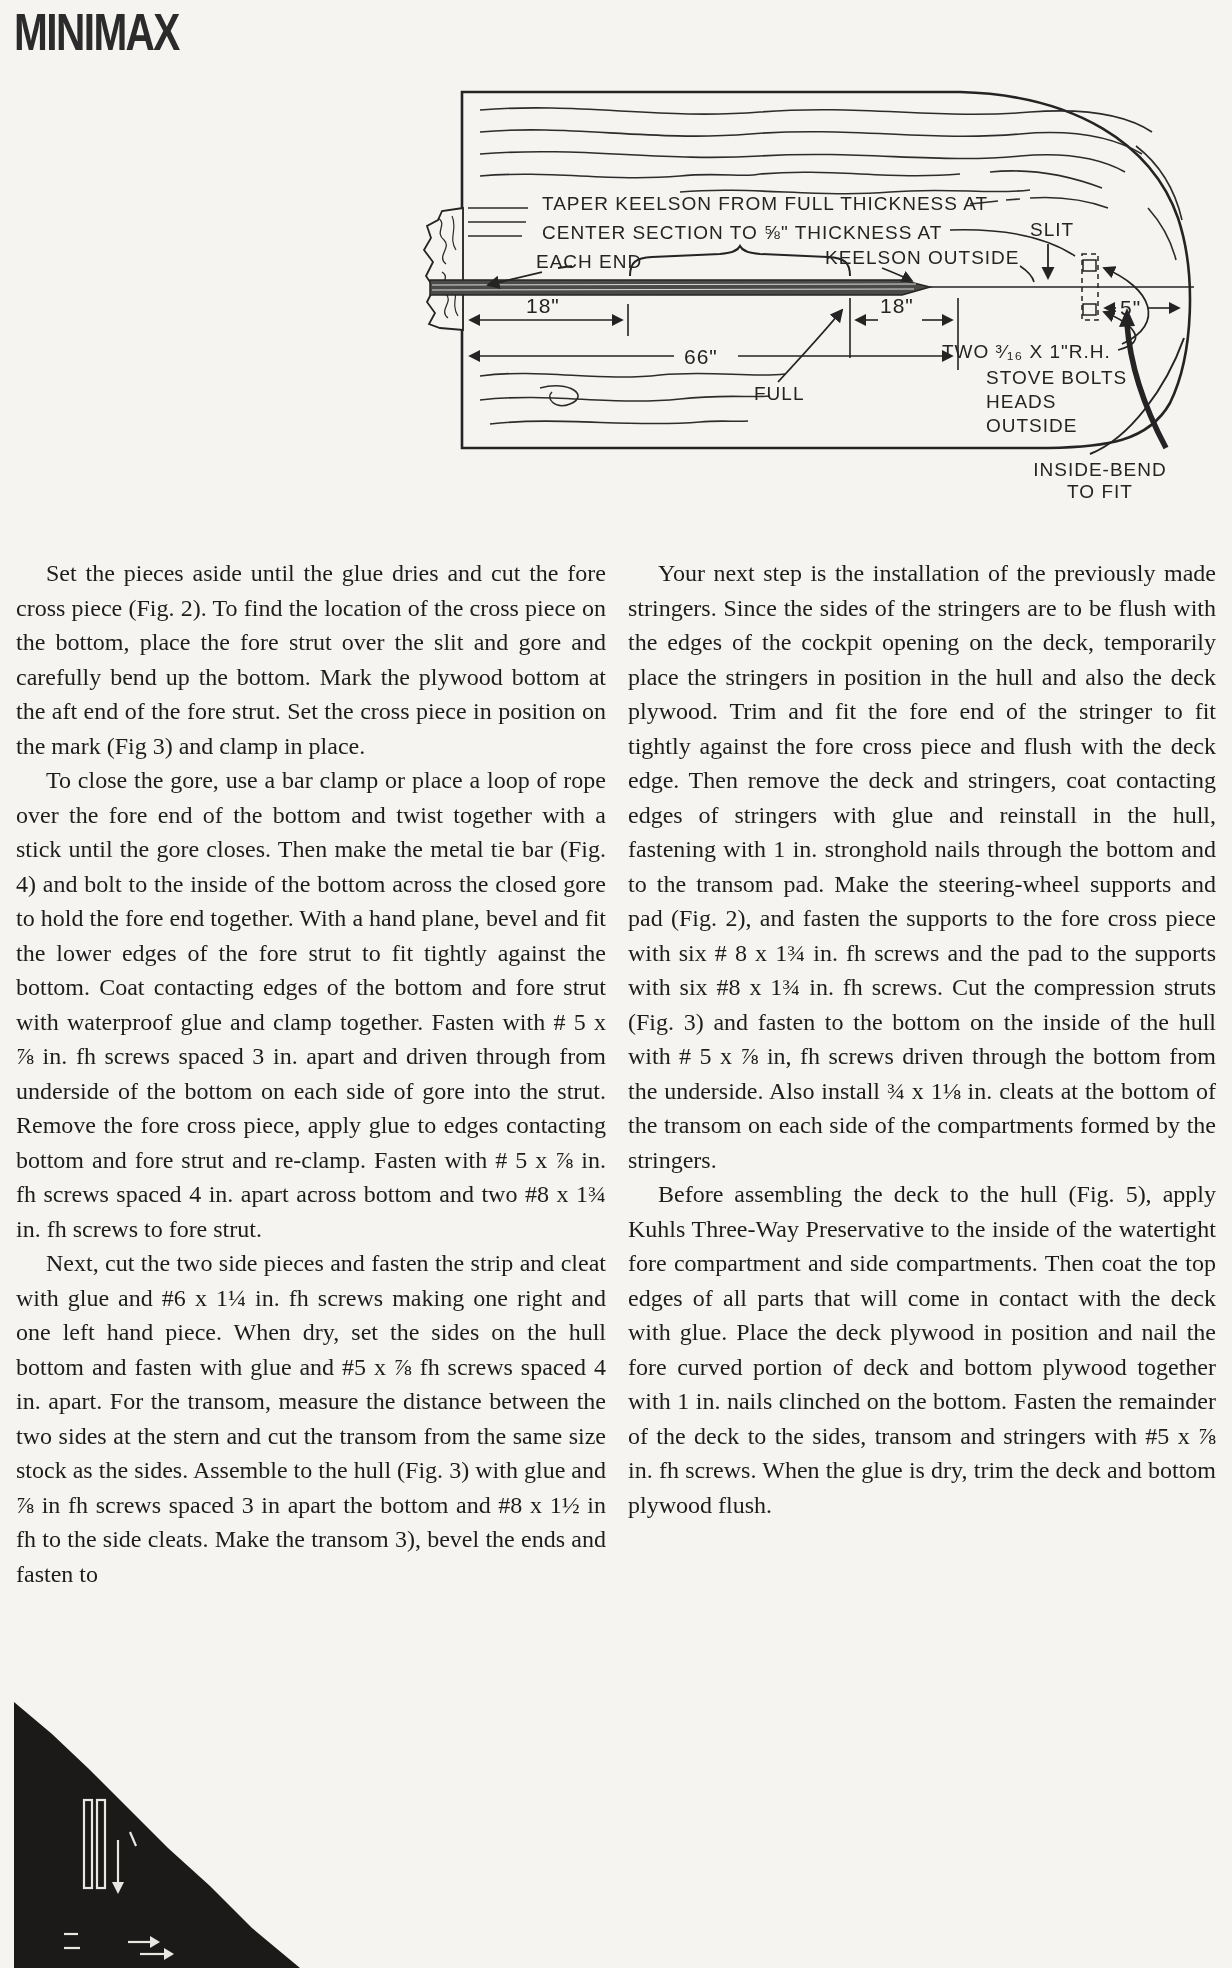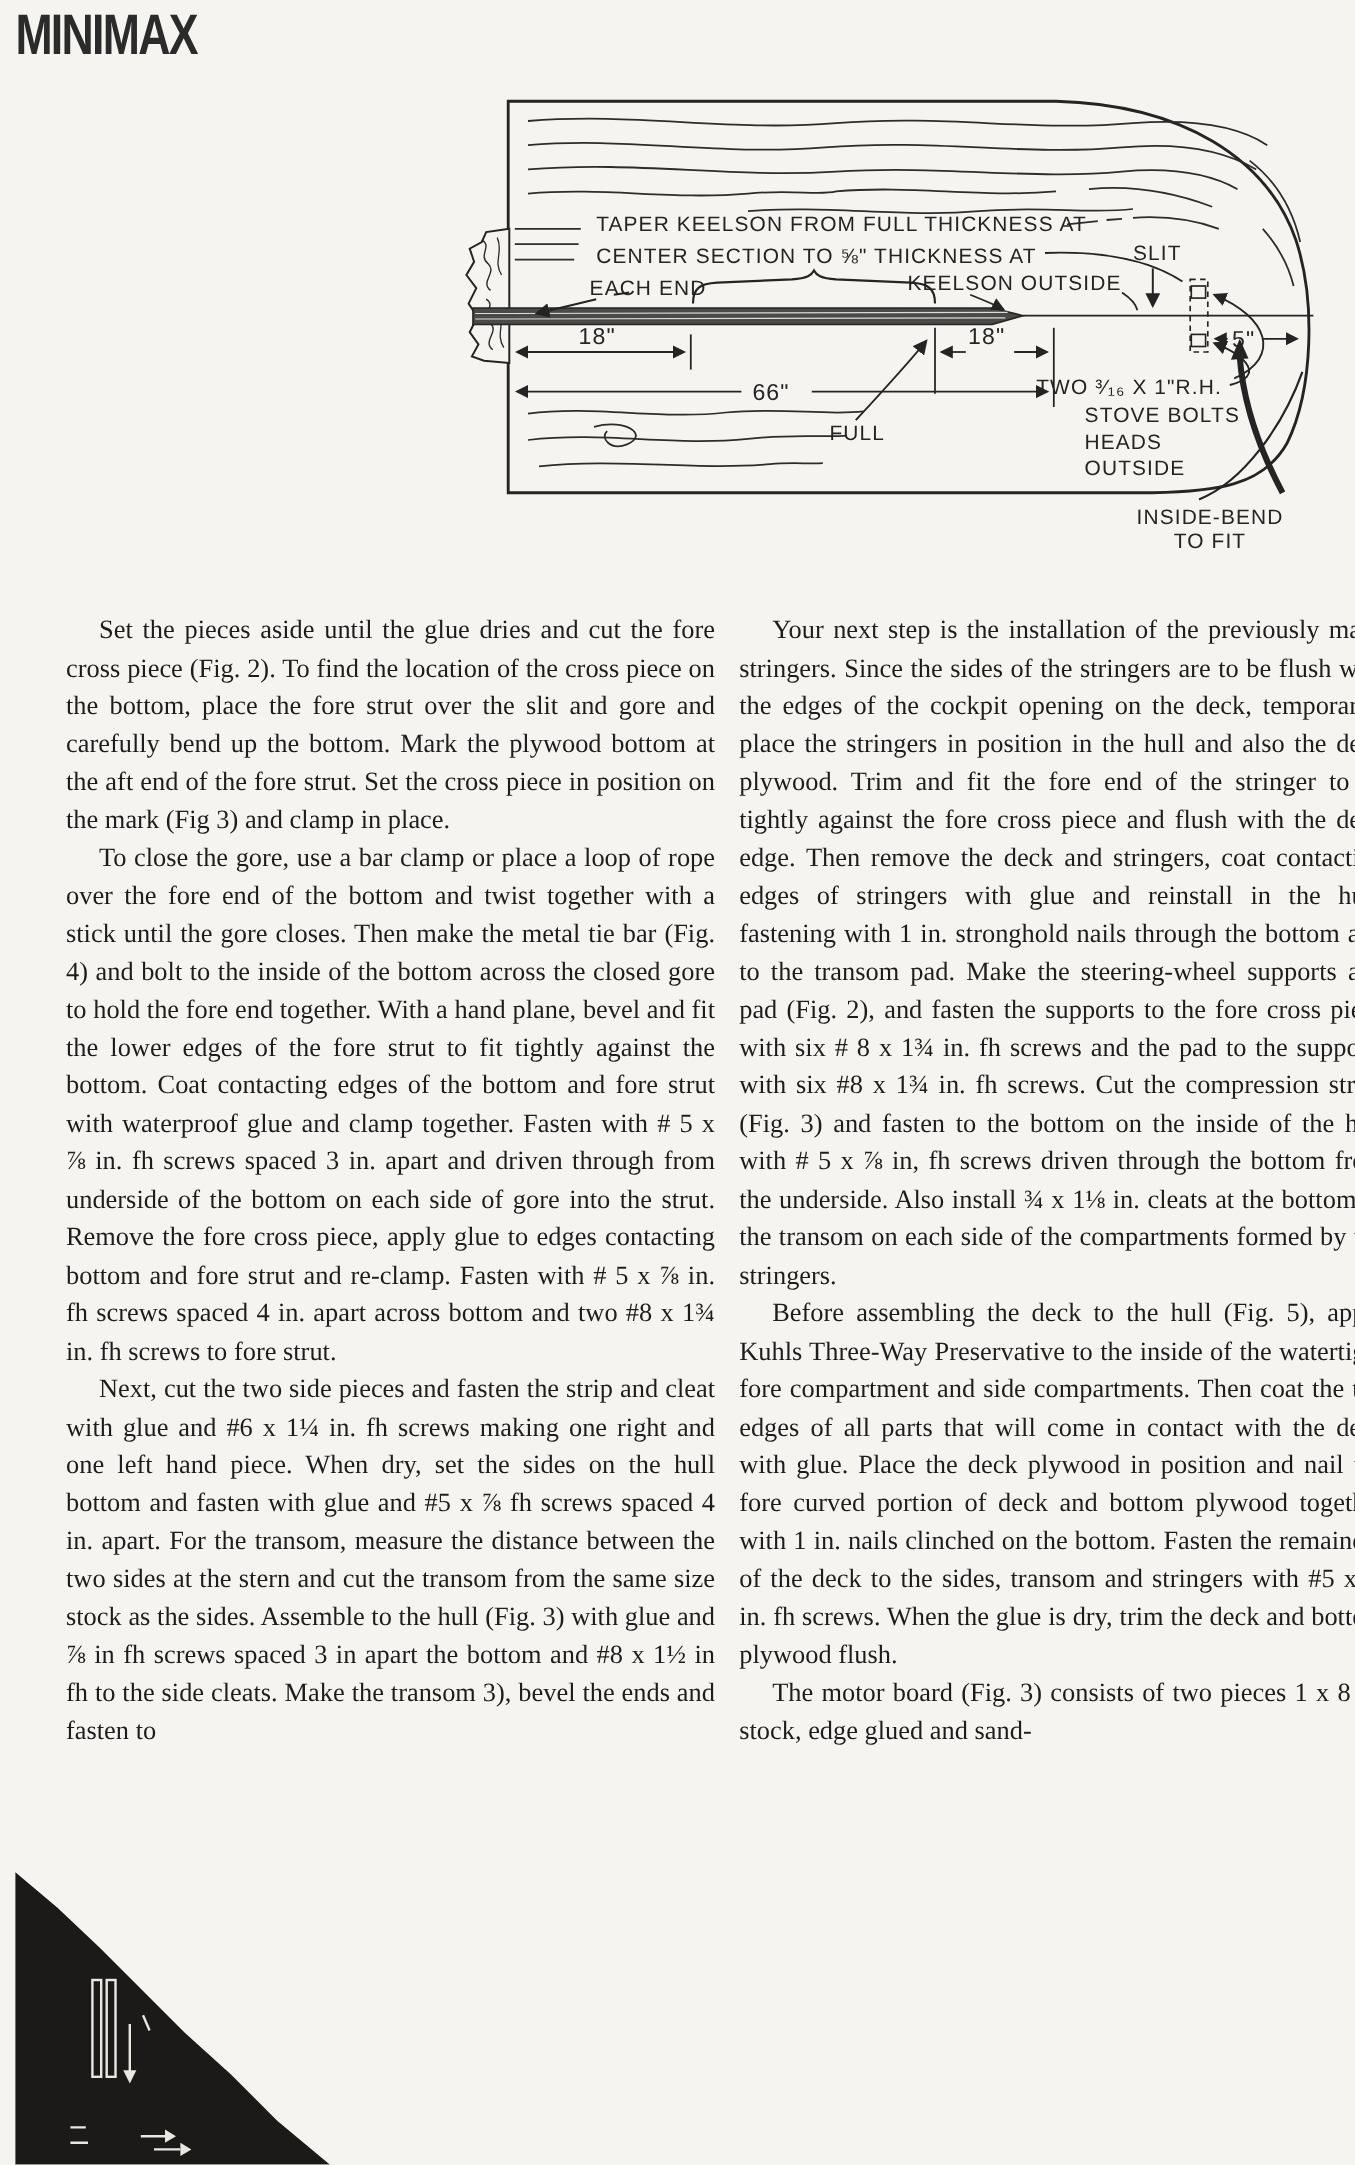--- a/index.html
+++ b/index.html
@@ -18,21 +18,21 @@
     letter-spacing:-2px;color:#2b2b2b;
     transform:scaleX(0.78);transform-origin:left top;
   }
   .diagram{position:absolute;left:330px;top:58px;width:902px;height:446px;}
   .diagram text{
     font-family:"Liberation Sans", sans-serif;
     fill:#242424;letter-spacing:1px;
   }
   .dlabel{font-size:19px;}
   .ddim{font-size:21px;}
-  .col{position:absolute;top:556px;font-size:24px;line-height:34.5px;text-align:justify;margin-left:44px;}
+  .col{position:absolute;top:556px;font-size:24px;line-height:34.5px;text-align:justify;}
   .col-left{left:16px;width:590px;}
   .col-right{left:628px;width:588px;}
   .col p{margin:0;padding:0;}
   .para{text-indent:30px;}
   .noindent{text-indent:0;}
   .artifact{position:absolute;left:0px;top:1690px;width:350px;height:278px;z-index:5;}
 </style>
 </head>
 <body>
 
@@ -139,21 +139,20 @@
 </svg>
 
 <div class="col col-left">
     <p class="para">Set the pieces aside until the glue dries and cut the fore cross piece (Fig. 2).  To find the location of the cross piece on the bottom, place the fore strut over the slit and gore and carefully bend up the bottom.  Mark the plywood bottom at the aft end of the fore strut.  Set the cross piece in position on the mark (Fig 3) and clamp in place.</p>
     <p class="para">To close the gore, use a bar clamp or place a loop of rope over the fore end of the bottom and twist together with a stick until the gore closes.  Then make the metal tie bar (Fig. 4) and bolt to the inside of the bottom across the closed gore to hold the fore end together.  With a hand plane, bevel and fit the lower edges of the fore strut to fit tightly against the bottom.  Coat contacting edges of the bottom and fore strut with waterproof glue and clamp together.  Fasten with # 5 x ⅞ in. fh screws spaced 3 in. apart and driven through from underside of the bottom on each side of gore into the strut.  Remove the fore cross piece, apply glue to edges contacting bottom and fore strut and re-clamp.  Fasten with # 5 x ⅞ in. fh screws spaced 4 in. apart across bottom and two #8 x 1¾ in. fh screws to fore strut.</p>
     <p class="para">Next, cut the two side pieces and fasten the strip and cleat with glue and #6 x 1¼ in. fh screws making one right and one left hand piece. When dry, set the sides on the hull bottom and fasten with glue and #5 x ⅞ fh screws spaced 4 in. apart.  For the transom, measure the distance between the two sides at the stern and cut the transom from the same size stock as the sides.  Assemble to the hull (Fig. 3) with glue and ⅞ in fh screws spaced 3 in apart the bottom and #8 x 1½ in fh to the side cleats. Make the transom 3), bevel the ends and fasten to</p>
   </div>
 <div class="col col-right">
     <p class="para">Your next step is the installation of the previously made stringers.  Since the sides of the stringers are to be flush with the edges of the cockpit opening on the deck, temporarily place the stringers in position in the hull and also the deck plywood.  Trim and fit the fore end of the stringer to fit tightly against the fore cross piece and flush with the deck edge.  Then remove the deck and stringers, coat contacting edges of stringers with glue and reinstall in the hull, fastening with 1 in. stronghold nails through the bottom and to the transom pad.  Make the steering-wheel supports and pad (Fig. 2), and fasten the supports to the fore cross piece with six # 8 x 1¾ in. fh screws and the pad to the supports with six #8 x 1¾ in. fh screws.  Cut the compression struts (Fig. 3) and fasten to the bottom on the inside of the hull with # 5 x ⅞ in, fh screws driven through the bottom from the underside. Also install ¾ x 1⅛ in. cleats at the bottom of the transom on each side of the compartments formed by the stringers.</p>
     <p class="para">Before assembling the deck to the hull (Fig. 5), apply Kuhls Three-Way Preservative to the inside of the watertight fore compartment and side compartments. Then coat the top edges of all parts that will come in contact with the deck with glue.  Place the deck plywood in position and nail the fore curved portion of deck and bottom plywood together with 1 in. nails clinched on the bottom.  Fasten the remainder of the deck to the sides, transom and stringers with #5 x ⅞ in. fh screws.  When the glue is dry, trim the deck and bottom plywood flush.</p>
-    <p class="para">The motor board (Fig. 3) consists of two pieces 1 x 8 in. stock, edge glued and sand-</p>
   </div>
 
 <svg class="artifact" viewBox="0 0 350 278" xmlns="http://www.w3.org/2000/svg">
   <path d="M 14,12 L 14,278 L 300,278 L 252,238 L 210,196 L 168,158 L 128,118 L 90,80 L 52,44 Z" fill="#1b1a18"></path>
   <g stroke="#e9e7e1" fill="none" stroke-width="2.2">
     <rect x="84" y="110" width="8" height="88"></rect>
     <rect x="97" y="110" width="8" height="88"></rect>
     <line x1="118" y1="150" x2="118" y2="194"></line>
     <line x1="128" y1="252" x2="150" y2="252"></line>
     <line x1="140" y1="264" x2="164" y2="264"></line>

